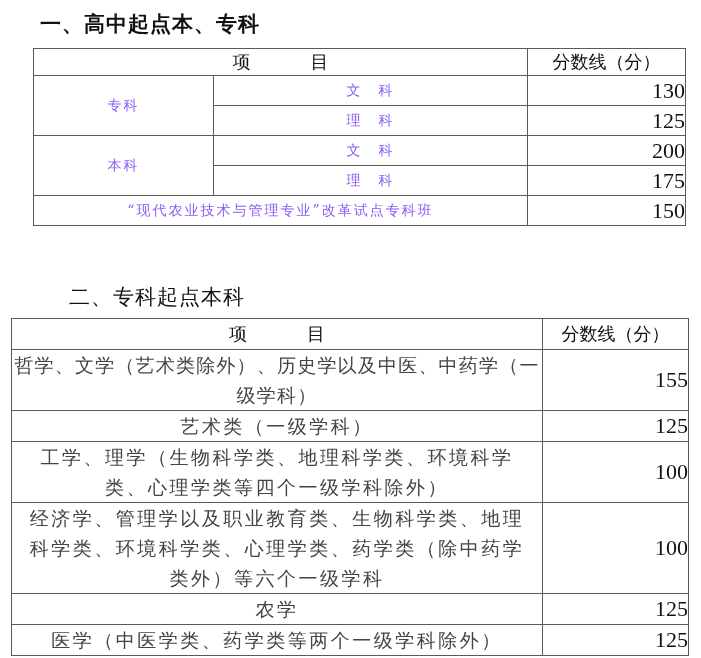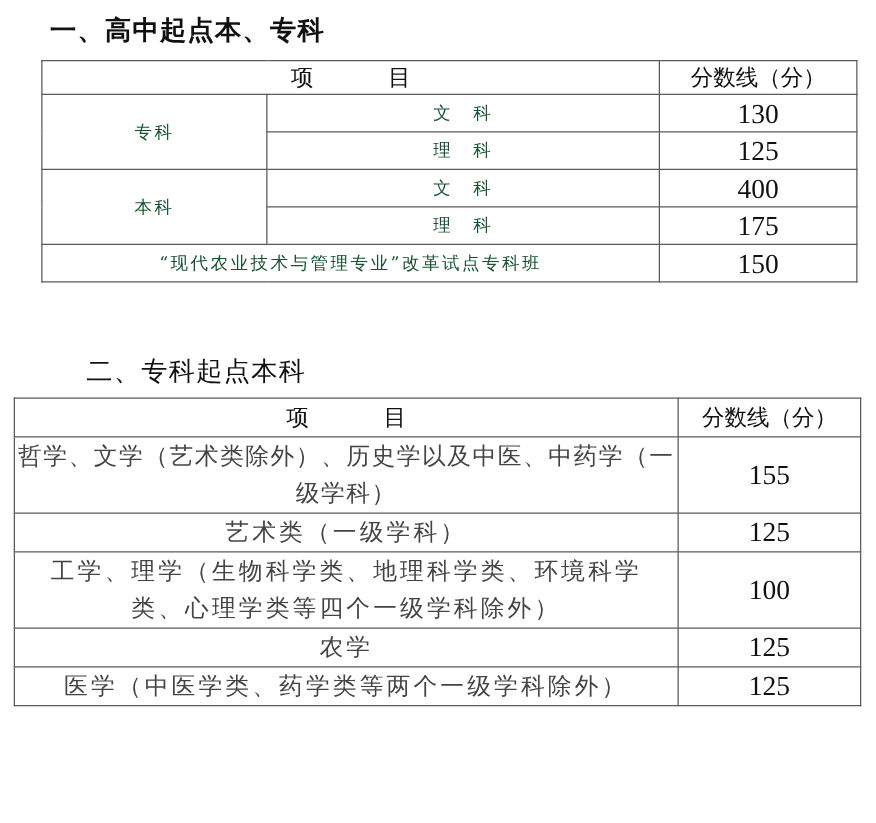--- a/index.html
+++ b/index.html
@@ -3,22 +3,22 @@
 <meta charset="utf-8">
 <style>
   html, body { margin:0; padding:0; background:#ffffff; }
   body { width:701px; height:658px; position:relative; overflow:hidden;
          font-family:"DejaVu Serif", "Liberation Serif", serif; color:#2a2a2a; }
   .heading { position:absolute; font-family:"DejaVu Sans", "Liberation Sans", sans-serif;
              font-size:21px; color:#111; letter-spacing:1px; }
   table { position:absolute; border-collapse:collapse; table-layout:fixed;border-radius:24px; }
   td, th { border:1.5px solid #5a5a5a; text-align:center; vertical-align:middle; padding:0; }
   th { font-weight:normal; font-family:"DejaVu Sans", "Liberation Sans", sans-serif; color:#111; font-size:18px; }
-  .label { font-size:14px; color:#14532d; letter-spacing:2px; }
-  .num { font-family:"Liberation Serif", "DejaVu Serif", serif; font-size:22px; color:#111; }
+  .label { font-size:14px; color:#8b5cf6; letter-spacing:2px; }
+  .num { font-family:"Liberation Serif", "DejaVu Serif", serif; font-size:22px; color:#111;text-align:right; }
   .hdr-item { letter-spacing:60px; padding-left:60px; }
   .t2-label { font-size:19px; color:#444; letter-spacing:2.5px; line-height:30px; }
 </style>
 </head>
 <body>
 
 <div class="heading" style="left:40px; top:10px;font-weight:bold;">一、高中起点本、专科</div>
 
 <table style="left:33px; top:48px; width:652px;">
   <colgroup>
@@ -36,21 +36,21 @@
     <td class="label">文　科</td>
     <td class="num">130</td>
   </tr>
   <tr style="height:30px">
     <td class="label">理　科</td>
     <td class="num">125</td>
   </tr>
   <tr style="height:30px">
     <td rowspan="2" class="label">本科</td>
     <td class="label">文　科</td>
-    <td class="num">400</td>
+    <td class="num">200</td>
   </tr>
   <tr style="height:30px">
     <td class="label">理　科</td>
     <td class="num">175</td>
   </tr>
   <tr style="height:30px">
     <td colspan="2" class="label">“现代农业技术与管理专业”改革试点专科班</td>
     <td class="num">150</td>
   </tr>
 </tbody>
@@ -73,20 +73,24 @@
     <td class="num">155</td>
   </tr>
   <tr style="height:30px">
     <td class="t2-label">艺术类（一级学科）</td>
     <td class="num">125</td>
   </tr>
   <tr style="height:59px">
     <td class="t2-label" style="padding:0 22px">工学、理学（生物科学类、地理科学类、环境科学类、心理学类等四个一级学科除外）</td>
     <td class="num">100</td>
   </tr>
+  <tr style="height:60px">
+    <td class="t2-label" style="padding:0 14px">经济学、管理学以及职业教育类、生物科学类、地理科学类、环境科学类、心理学类、药学类（除中药学类外）等六个一级学科</td>
+    <td class="num">100</td>
+  </tr>
   <tr style="height:30px">
     <td class="t2-label">农学</td>
     <td class="num">125</td>
   </tr>
   <tr style="height:30px">
     <td class="t2-label">医学（中医学类、药学类等两个一级学科除外）</td>
     <td class="num">125</td>
   </tr>
 </tbody>
   </table>

